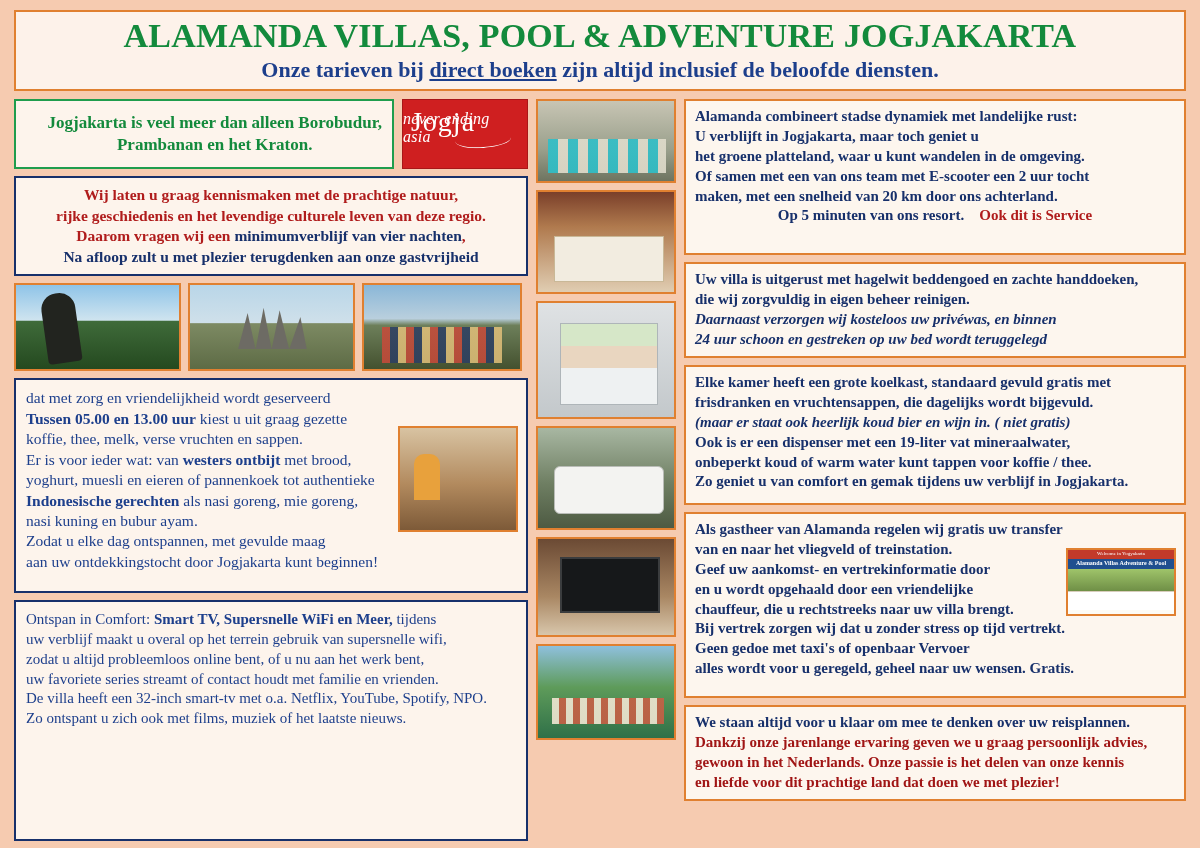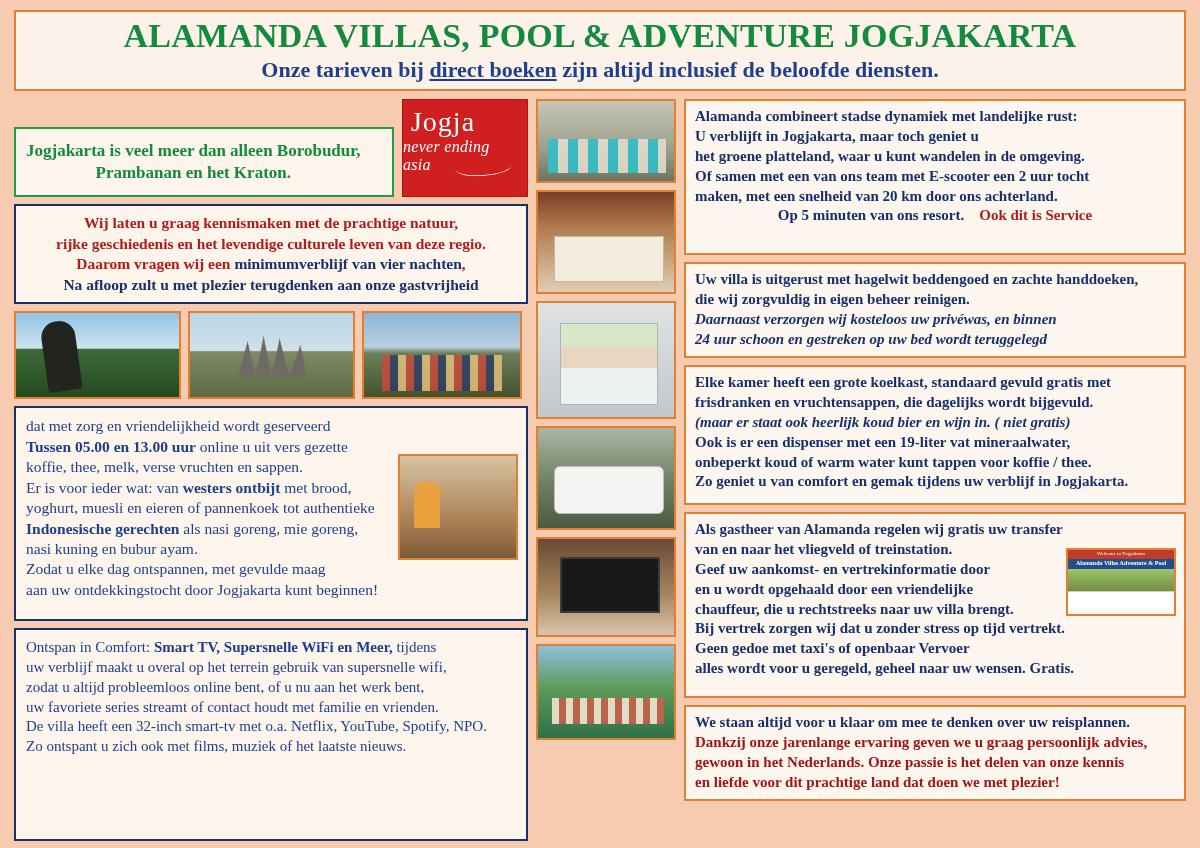--- a/index.html
+++ b/index.html
@@ -104,26 +104,25 @@
   
   .row-top {
     display: flex;
     gap: 8px;
     align-items: stretch;
   }
   .box-intro {
     flex: 1;
     display: flex;
     align-items: center;
-    justify-content: flex-start;
+    justify-content: flex-end;
     text-align: center;
     font-size: 17px;
     font-weight: bold;
     min-height: 70px;
-    margin-top: 28px;
   }
   .jogja-logo {
     width: 126px;
     min-height: 70px;
     background: #cf1f20;
     border: 1px solid #a81718;
     box-sizing: border-box;
     position: relative;
     color: #fff;
     overflow: hidden;
@@ -322,21 +321,21 @@
       </div>
 
       <div class="photo-row">
         <div class="photo ph-hand"></div>
         <div class="photo ph-temple"></div>
         <div class="photo ph-group"></div>
       </div>
 
       <div class="box box-navy box-breakfast t-blue">
         <p class="line">dat met zorg en vriendelijkheid wordt geserveerd</p>
-        <p class="line"><span class="bold">Tussen 05.00 en 13.00 uur</span><span> online u uit vers gezette</span></p>
+        <p class="line"><span class="bold">Tussen 05.00 en 13.00 uur</span><span> kiest u uit graag gezette</span></p>
         <p class="line">koffie, thee, melk, verse vruchten en sappen.</p>
         <p class="line"><span>Er is voor ieder wat: van </span><span class="bold">westers ontbijt</span><span> met brood,</span></p>
         <p class="line">yoghurt, muesli en eieren of pannenkoek tot authentieke</p>
         <p class="line"><span class="bold">Indonesische gerechten</span><span> als nasi goreng, mie goreng,</span></p>
         <p class="line">nasi kuning en bubur ayam.</p>
         <p class="line">Zodat u elke dag ontspannen, met gevulde maag</p>
         <p class="line">aan uw ontdekkingstocht  door Jogjakarta kunt beginnen!</p>
         <div class="breakfast-photo"></div>
       </div>
 

